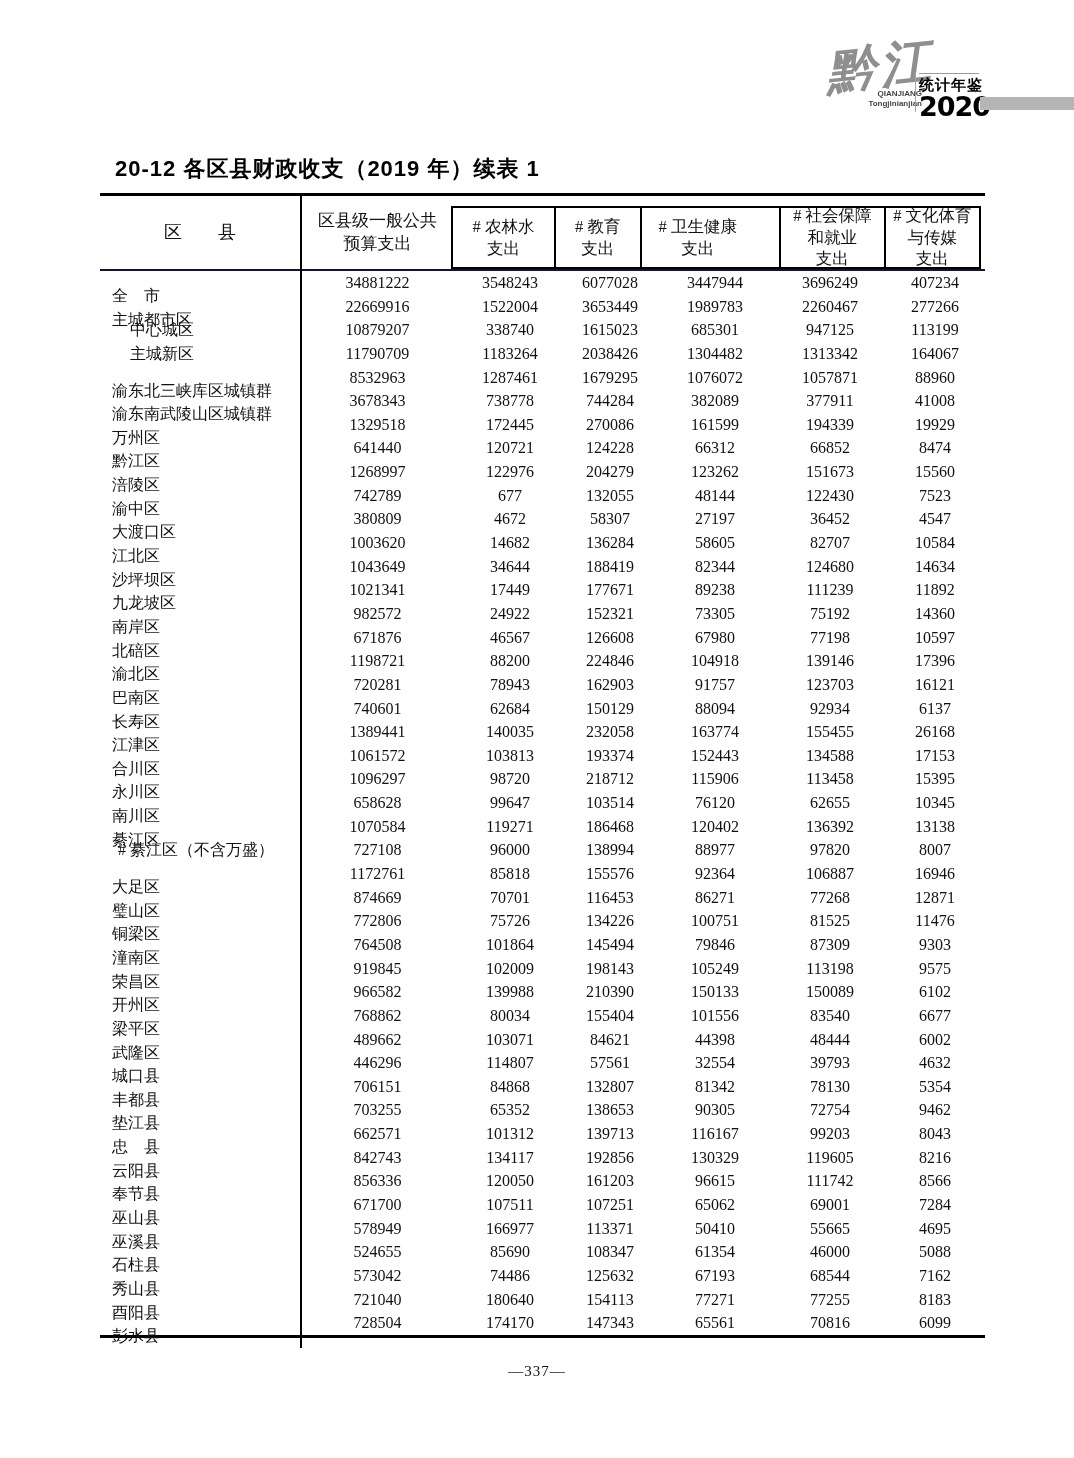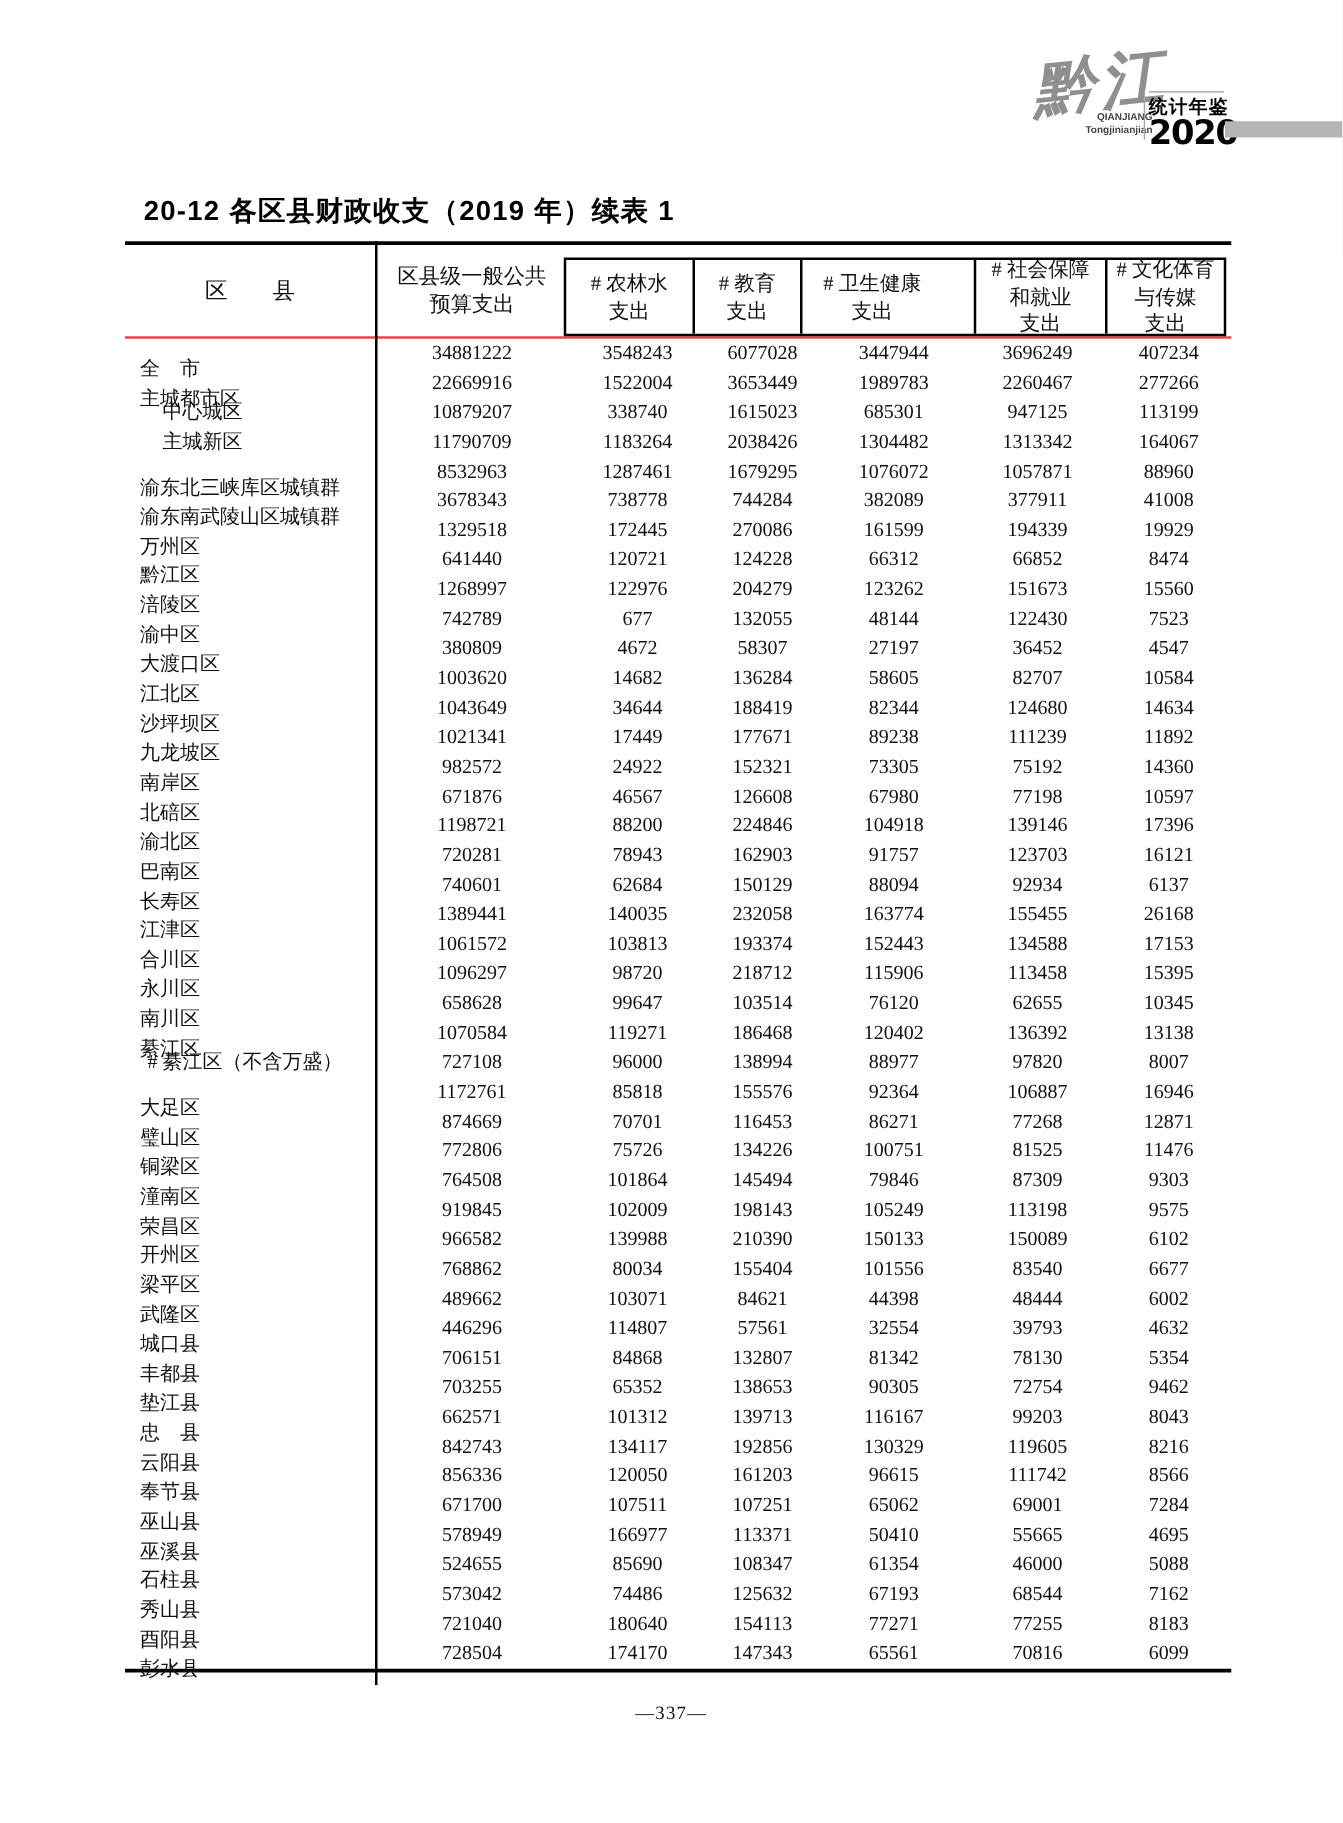--- a/index.html
+++ b/index.html
@@ -22,21 +22,21 @@
   .brand-year{font-family:"DejaVu Sans",sans-serif;font-weight:900;font-size:27px;line-height:0.92;
               letter-spacing:-1px;color:#000;}
   .brand-bar{position:absolute;left:160px;top:52px;width:94px;height:13px;background:#b5b5b5;}
 
   
   .title{position:absolute;left:103px;top:142px;margin:12px;font-size:22px;font-weight:bold;
          font-family:"Liberation Sans","DejaVu Sans",sans-serif;color:#000;letter-spacing:1px;}
 
   
   .table{position:absolute;left:100px;top:193px;width:885px;}
-  .thead{position:relative;height:73px;border-top:3px solid #000;border-bottom:2px solid #ef4444;}
+  .thead{position:relative;height:73px;border-top:3px solid #000;border-bottom:2px solid #0f172a;}
   .hcell{display:flex;align-items:center;justify-content:center;text-align:center;
          white-space:pre-line;font-size:17px;line-height:1.3;color:#111;}
   .h0{position:absolute;left:0;top:0;width:200px;height:100%;font-size:18px;}
   .h1{position:absolute;left:200px;top:0;width:155px;height:100%;}
   .headbox{position:absolute;left:351px;top:10px;bottom:0;width:530px;box-sizing:border-box;
            border:2px solid #000;display:flex;}
   .headbox .hcell{box-sizing:border-box;height:100%;font-size:16.5px;}
   .h2{width:106px;}
   .h3{width:90px;border-left:2px solid #000;}
   .h4{width:120px;border-left:2px solid #000;}

